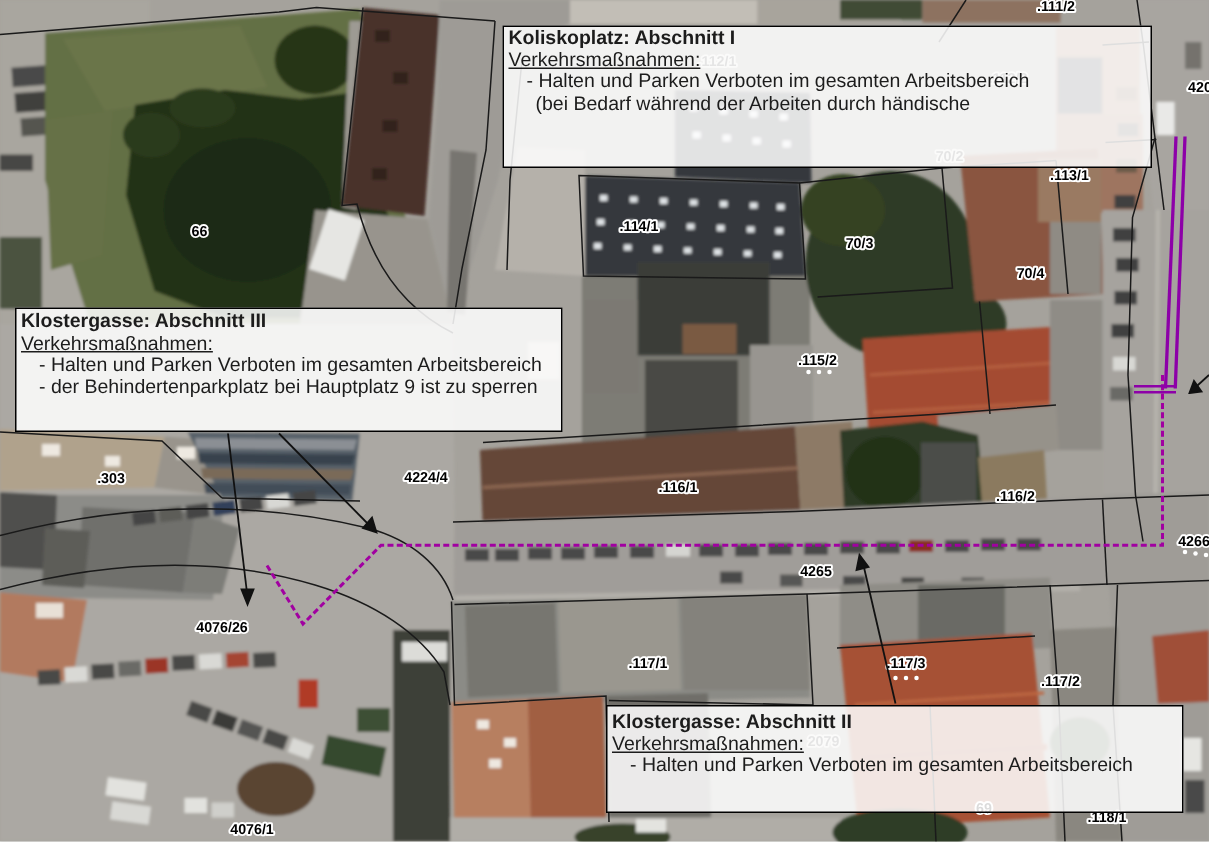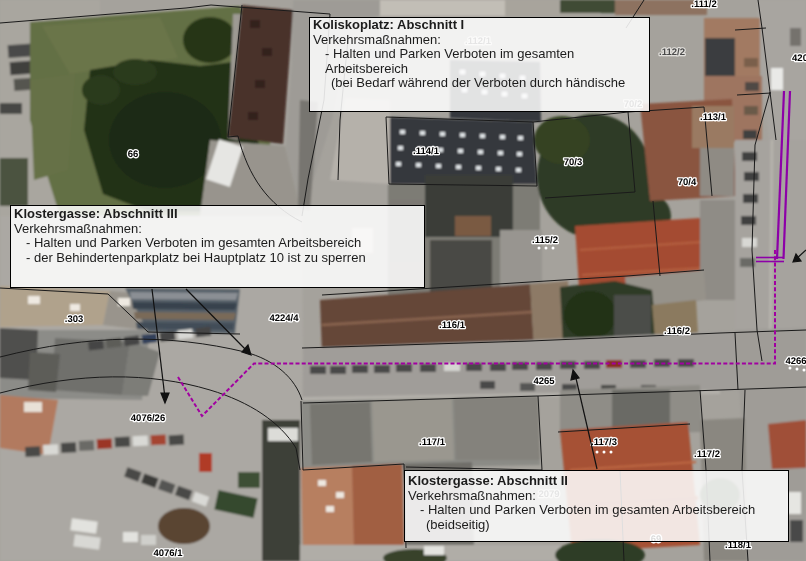--- a/index.html
+++ b/index.html
@@ -1,21 +1,21 @@
 <!DOCTYPE html>
 <html><head>
 <meta charset="utf-8">
 <style>
 html,body{margin:0;padding:0;background:#fff}
 #map{position:relative;width:806px;height:561px;overflow:hidden;font-family:"Liberation Sans",sans-serif}
 #map svg{position:absolute;left:0;top:0}
 .box{position:absolute;background:rgba(255,255,255,0.86);border:1px solid #000;color:#1c1c1c;font-size:13px;line-height:14.6px;box-sizing:border-box}
 .box .t{font-weight:bold;padding-left:3px}
 .box .u{padding-left:3px}
-.box .u span{}
+.box .u span{text-decoration:underline}
 .box .d{padding-left:15px}
 .box .c{padding-left:21px}
 </style>
 </head>
 <body>
 <div id="map">
 <svg width="806" height="561" viewBox="0 0 806 561">
 <defs>
 <filter id="soft" x="-5%" y="-5%" width="110%" height="110%">
           <feGaussianBlur stdDeviation="1"></feGaussianBlur>
@@ -409,33 +409,32 @@
 <polygon points="165,403 161,393 169,393"></polygon>
 <line x1="186" y1="289" x2="248" y2="352"></line>
 <polygon points="251,355 242,352 248,345"></polygon>
 <line x1="597" y1="469" x2="575" y2="374"></line>
 <polygon points="573,370 571,380 579,378"></polygon>
 <line x1="806" y1="250" x2="795" y2="260"></line>
 <polygon points="793,262 801,261 796,254"></polygon>
 </g>
 </svg>
 
-<div class="box" style="left:309px;top:17px;width:341px;height:95px;padding-top:0px">
+<div class="box" style="left:335px;top:17px;width:433px;height:95px;padding-top:0px">
 <div class="t">Koliskoplatz: Abschnitt I</div>
 <div class="u"><span>Verkehrsmaßnahmen:</span></div>
 <div class="d">- Halten und Parken Verboten im gesamten Arbeitsbereich</div>
-<div class="c">(bei Bedarf während der Verboten durch händische</div>
+<div class="c">(bei Bedarf während der Arbeiten durch händische</div>
 </div>
 
-<div class="box" style="left:10px;top:205px;width:415px;height:83px;padding-top:1px">
+<div class="box" style="left:10px;top:205px;width:365px;height:83px;padding-top:1px">
 <div class="t">Klostergasse: Abschnitt III</div>
 <div class="u"><span>Verkehrsmaßnahmen:</span></div>
 <div class="d">- Halten und Parken Verboten im gesamten Arbeitsbereich</div>
-<div class="d">- der Behindertenparkplatz bei Hauptplatz 10 ist zu sperren</div>
+<div class="d">- der Behindertenparkplatz bei Hauptplatz 9 ist zu sperren</div>
 </div>
 
 <div class="box" style="left:404px;top:470px;width:385px;height:72px;padding-top:3px">
 <div class="t">Klostergasse: Abschnitt II</div>
 <div class="u"><span>Verkehrsmaßnahmen:</span></div>
 <div class="d">- Halten und Parken Verboten im gesamten Arbeitsbereich</div>
-<div class="c">(beidseitig)</div>
 </div>
 </div>
 
 </body></html>

